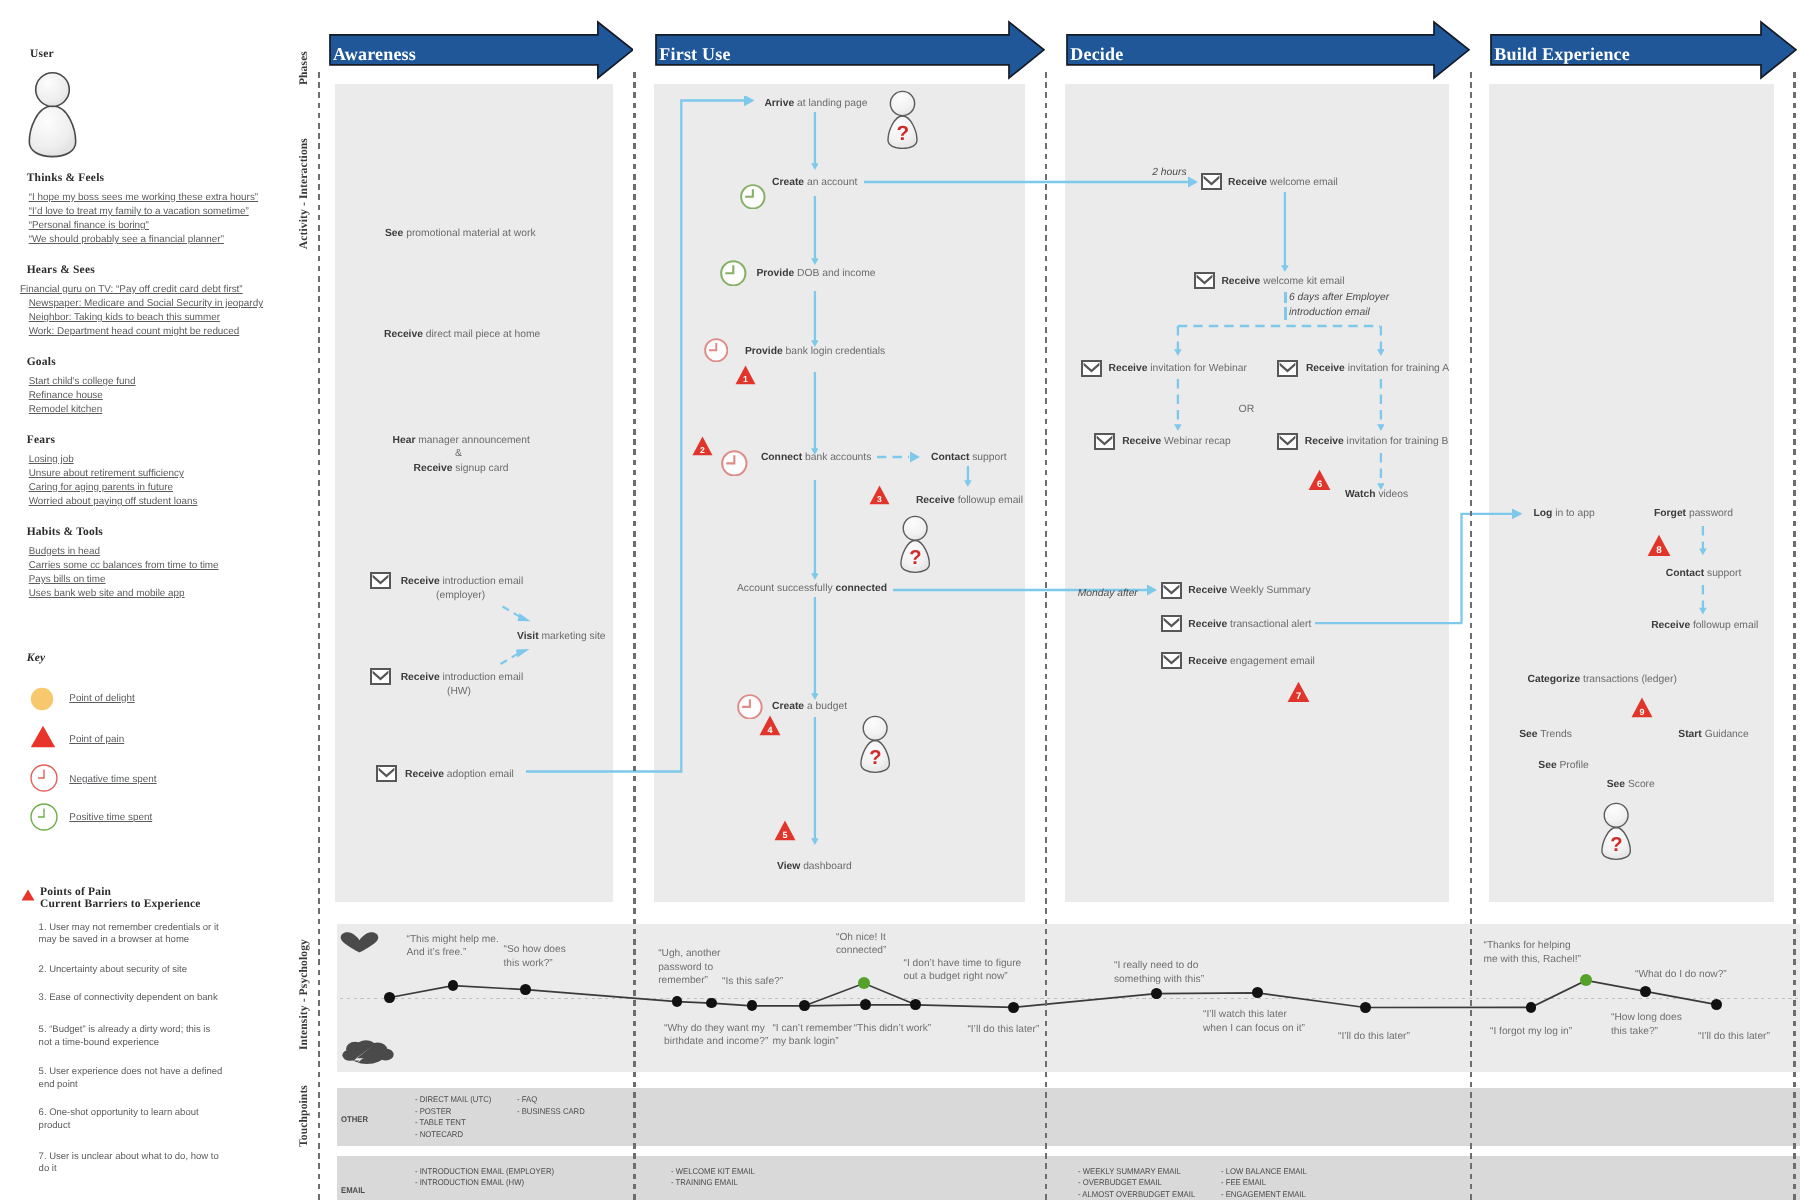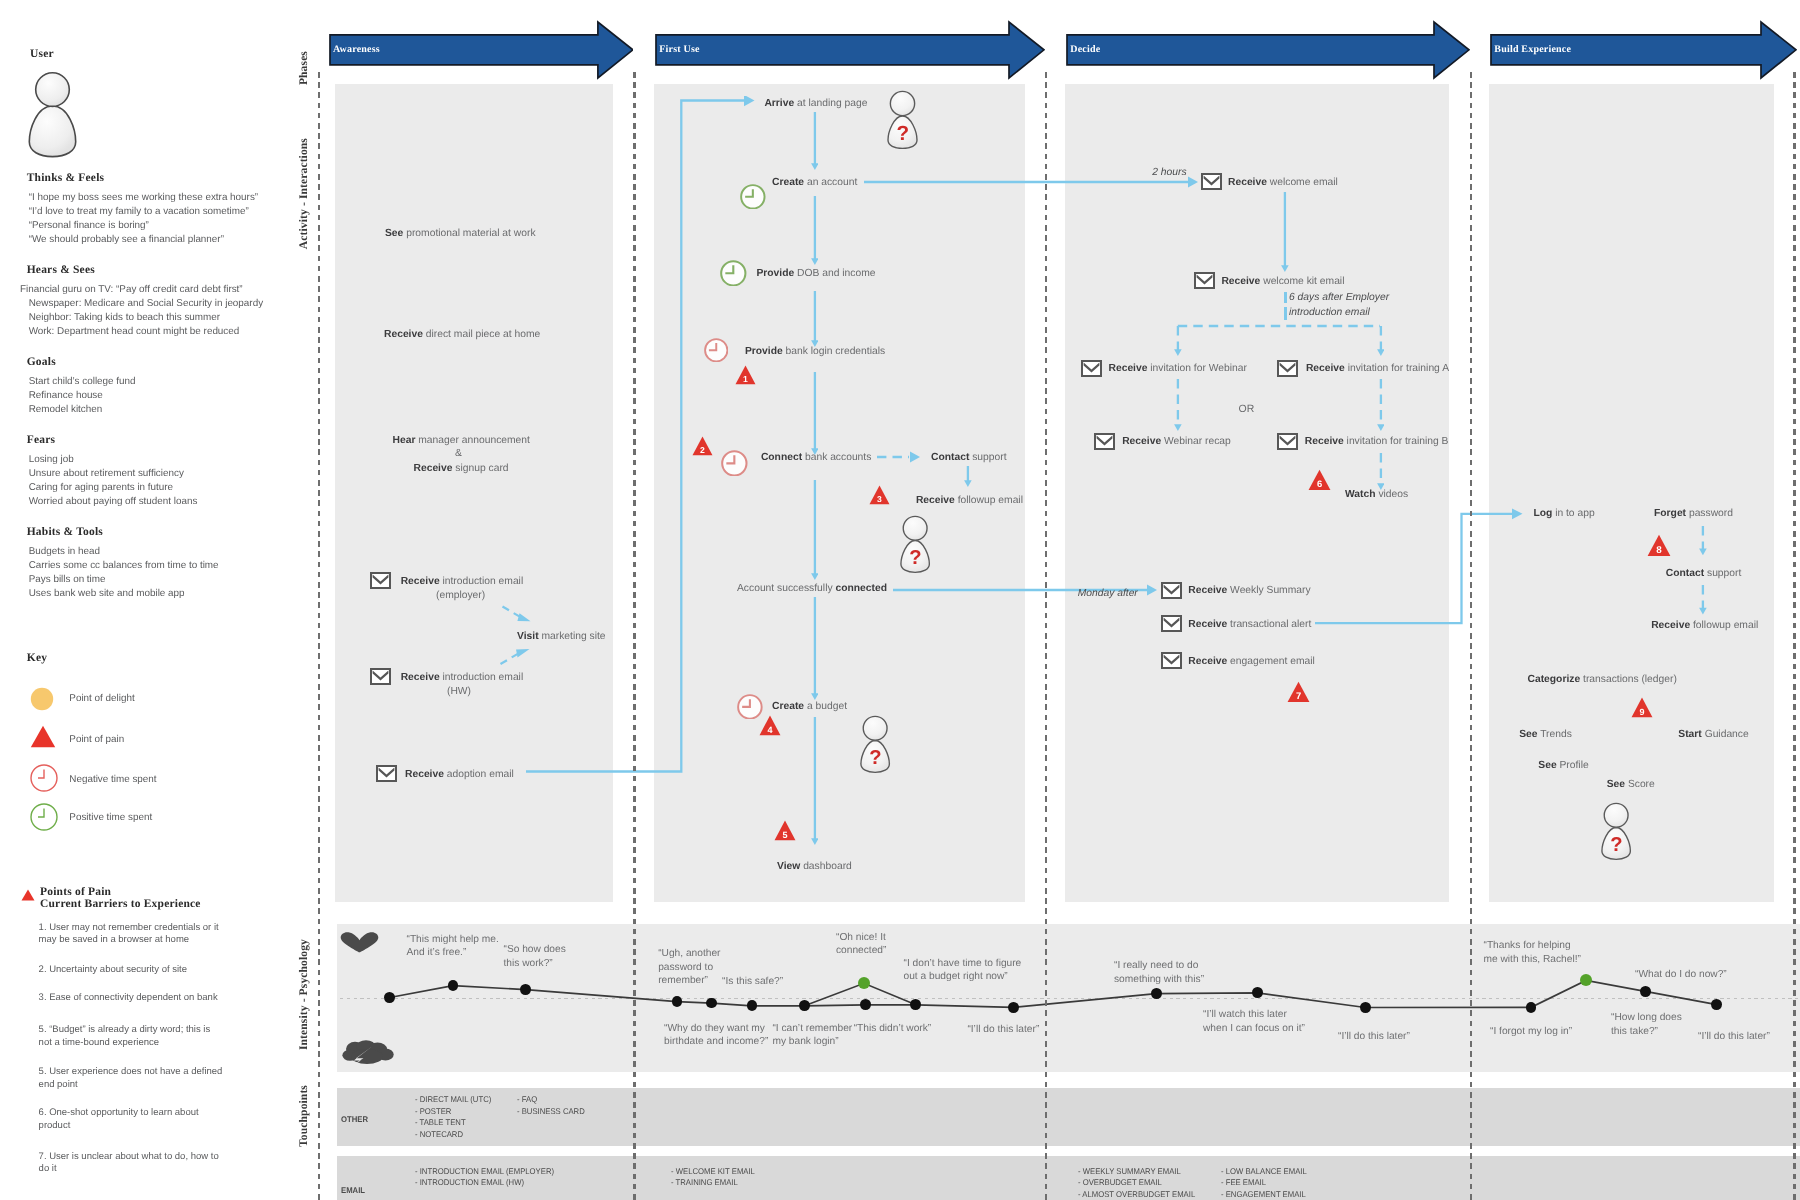--- a/index.html
+++ b/index.html
@@ -4,29 +4,29 @@
 <title>Customer Journey Map</title>
 <style>
   * { box-sizing: border-box; }
   html,body { margin:0; padding:0; }
   body { width:1800px; height:1200px; background:#fff; overflow:hidden;
     font-family:"Liberation Sans", sans-serif;
     -webkit-font-smoothing: antialiased; text-rendering: geometricPrecision; }
   #root { position:relative; width:1800px; height:1200px; }
   .abs { position:absolute; }
   .side-head { font-family:"Liberation Serif", serif; font-weight:bold; font-size:11.5px; color:#2b2b2b; letter-spacing:0.2px; white-space:nowrap;}
-  .side-line { font-size:9.9px; color:#5a5b5d; line-height:13.6px; white-space:nowrap; }
+  .side-line { font-size:9.9px; color:#5a5b5d; line-height:13.6px; white-space:nowrap;text-decoration:underline; }
   .panel { position:absolute; background:#ebebeb; }
   .tpanel { position:absolute; background:#d9d9d9; }
   .vdash { position:absolute; z-index:20; width:2.6px; background-image:repeating-linear-gradient(to bottom, #6e6e6e 0 5.6px, rgba(0,0,0,0) 5.6px 10.2px); }
   .rowlabel { position:absolute; font-family:"Liberation Serif", serif; font-weight:bold;
     font-size:11.6px; color:#3a3a3a; writing-mode:vertical-rl; transform:rotate(180deg);
     letter-spacing:0.1px; white-space:nowrap; text-align:center; }
   .phase-label { position:absolute; font-family:"Liberation Serif", serif; font-weight:bold;
-    font-size:10px; color:#fff; letter-spacing:0.2px; white-space:nowrap;}
+    font-size:18px; color:#fff; letter-spacing:0.2px; white-space:nowrap;}
   .node { position:absolute; font-size:10.3px; color:#6a6b6d; white-space:nowrap; line-height:11px;}
   .node b { color:#3b3b3d; font-weight:bold; }
   .note { position:absolute; font-size:10.3px; color:#4c4d4f; font-style:italic; white-space:nowrap; line-height:15.3px;}
   .lbl { position:absolute; font-size:10.5px; color:#6a6b6d; white-space:nowrap; }
   .quote { position:absolute; font-size:10.2px; color:#6f7072; line-height:13.7px; white-space:pre; }
   .tp-label { position:absolute; font-family:"Liberation Sans", sans-serif; font-size:8.3px; font-weight:bold; transform:scaleX(0.93); transform-origin:left center; color:#4a4a4a; letter-spacing:0px;}
   .tp-item { position:absolute; font-family:"Liberation Sans", sans-serif; font-size:8.3px; transform:scaleX(0.93); transform-origin:left center; color:#4a4a4a; line-height:11.7px; white-space:nowrap; letter-spacing:0px;}
 
 </style>
 </head>
@@ -64,21 +64,21 @@
  <div class="abs side-head" style="left:26.7px;top:434px;">Fears</div>
  <div class="abs side-line" style="left:28.7px;top:453px;">Losing job</div>
  <div class="abs side-line" style="left:28.7px;top:467px;">Unsure about retirement sufficiency</div>
  <div class="abs side-line" style="left:28.7px;top:481px;">Caring for aging parents in future</div>
  <div class="abs side-line" style="left:28.7px;top:495px;">Worried about paying off student loans</div>
  <div class="abs side-head" style="left:26.7px;top:526px;">Habits &amp; Tools</div>
  <div class="abs side-line" style="left:28.7px;top:545px;">Budgets in head</div>
  <div class="abs side-line" style="left:28.7px;top:559px;">Carries some cc balances from time to time</div>
  <div class="abs side-line" style="left:28.7px;top:573px;">Pays bills on time</div>
  <div class="abs side-line" style="left:28.7px;top:587px;">Uses bank web site and mobile app</div>
- <div class="abs side-head" style="left:26.8px;top:652px;">Key</div>
+ <div class="abs side-head" style="left:26.8px;top:652px;font-style:italic;">Key</div>
  <div class="abs" style="left:29.6px;top:686.5px;"><svg width="24" height="24" viewBox="0 0 24 24">
           <circle cx="12" cy="12" r="11.2" fill="#f7c86d"></circle>
         </svg></div>
  <div class="abs side-line" style="left:69.3px;top:691.5px;">Point of delight</div>
  <div class="abs" style="left:29.8px;top:725.2px;"><svg width="26" height="23" viewBox="0 0 26 23">
           <path d="M13 0.7 L25.2 22.3 L0.8 22.3 Z" fill="#e8342a"></path>
         </svg></div>
  <div class="abs side-line" style="left:69.3px;top:732.5px;">Point of pain</div>
  <div class="abs" style="left:29.8px;top:764.4px;"><svg width="28" height="28" viewBox="0 0 28 28">
           <circle cx="14" cy="14" r="13.0" fill="none" stroke="#e5605c" stroke-width="1.4"></circle>

